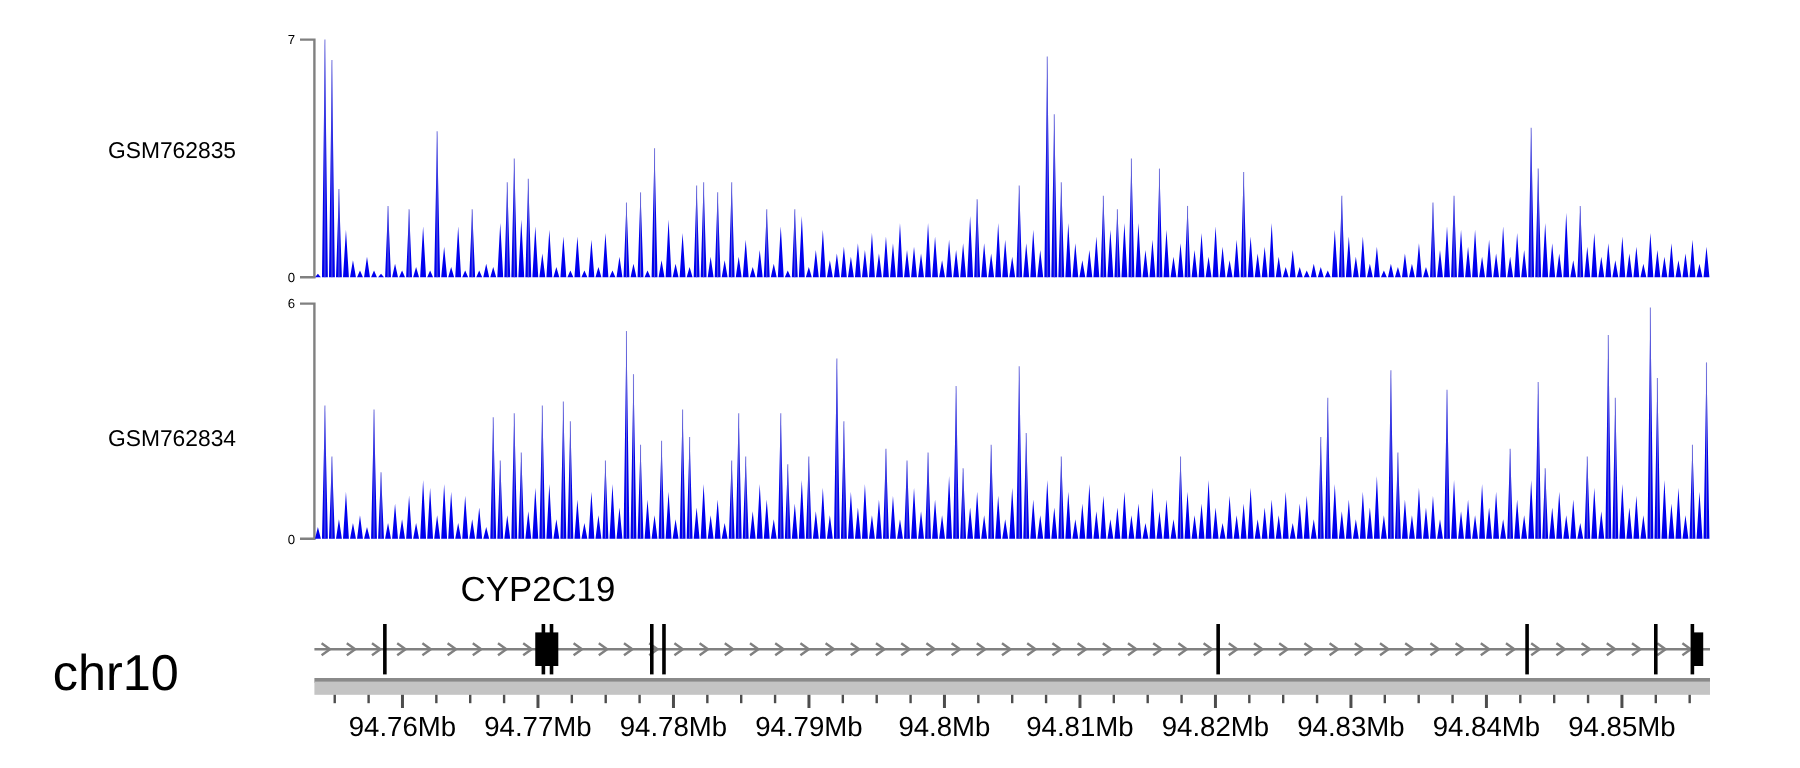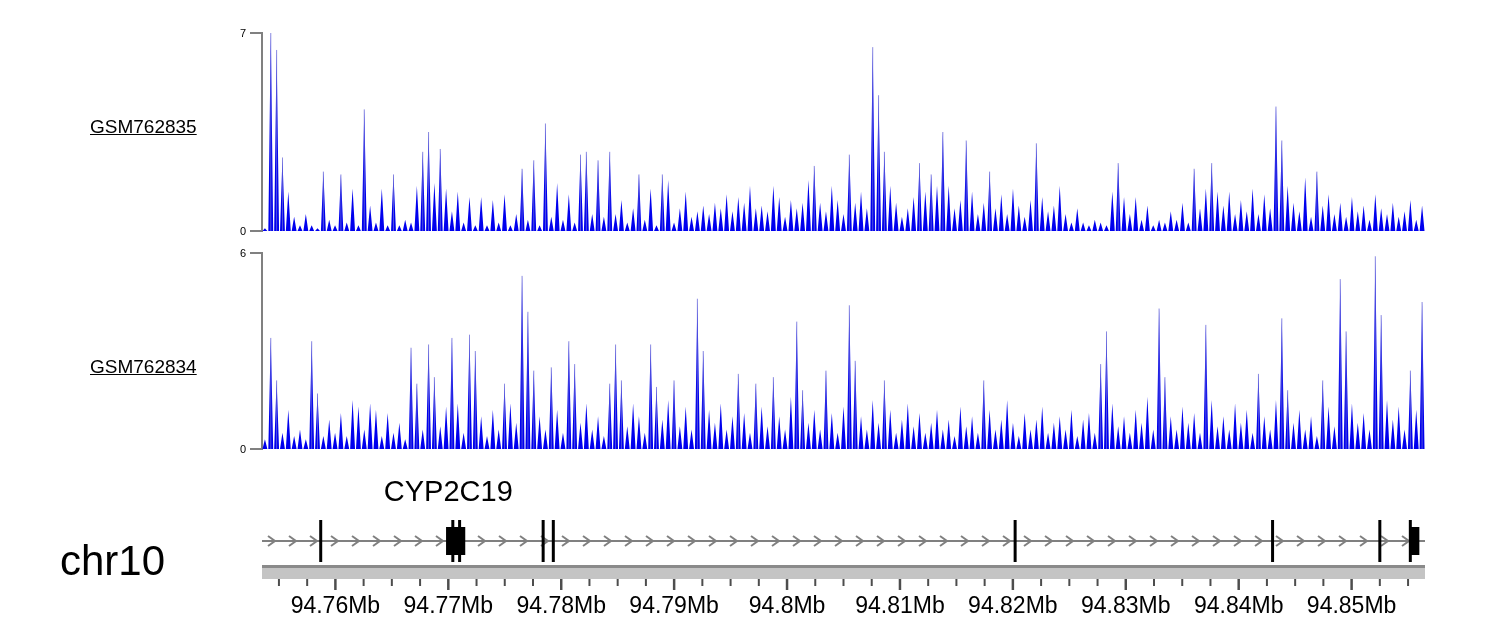--- a/index.html
+++ b/index.html
@@ -34,21 +34,20 @@
 
   .track-label {
     position: absolute;
     left: 90px;
     width: 150px;
     text-align: left;
     font-size: 19px;
     font-family: "Liberation Sans", sans-serif;
     color: #000;
     white-space: nowrap;
-    text-decoration: underline;
   }
   #track-0 .track-label { top: 96px; }
   #track-1 .track-label { top: 90px; margin-top: 23px; }
 
   .track-svg {
     position: absolute;
     left: 0;
     top: 0;
     display: block;
   }
@@ -68,21 +67,21 @@
   
   #gene-panel {
     position: absolute;
     left: 0;
     top: 465px;
     width: 1500px;
     height: 175px;
   }
   #chrom-label {
     position: absolute;
-    left: 60px;
+    left: 44px;
     top: 72px;
     font-size: 42px;
     font-family: "Liberation Sans", sans-serif;
     color: #000;
     letter-spacing: 0px;
     white-space: nowrap;
   }
   .gene-svg {
     position: absolute;
     left: 0;

